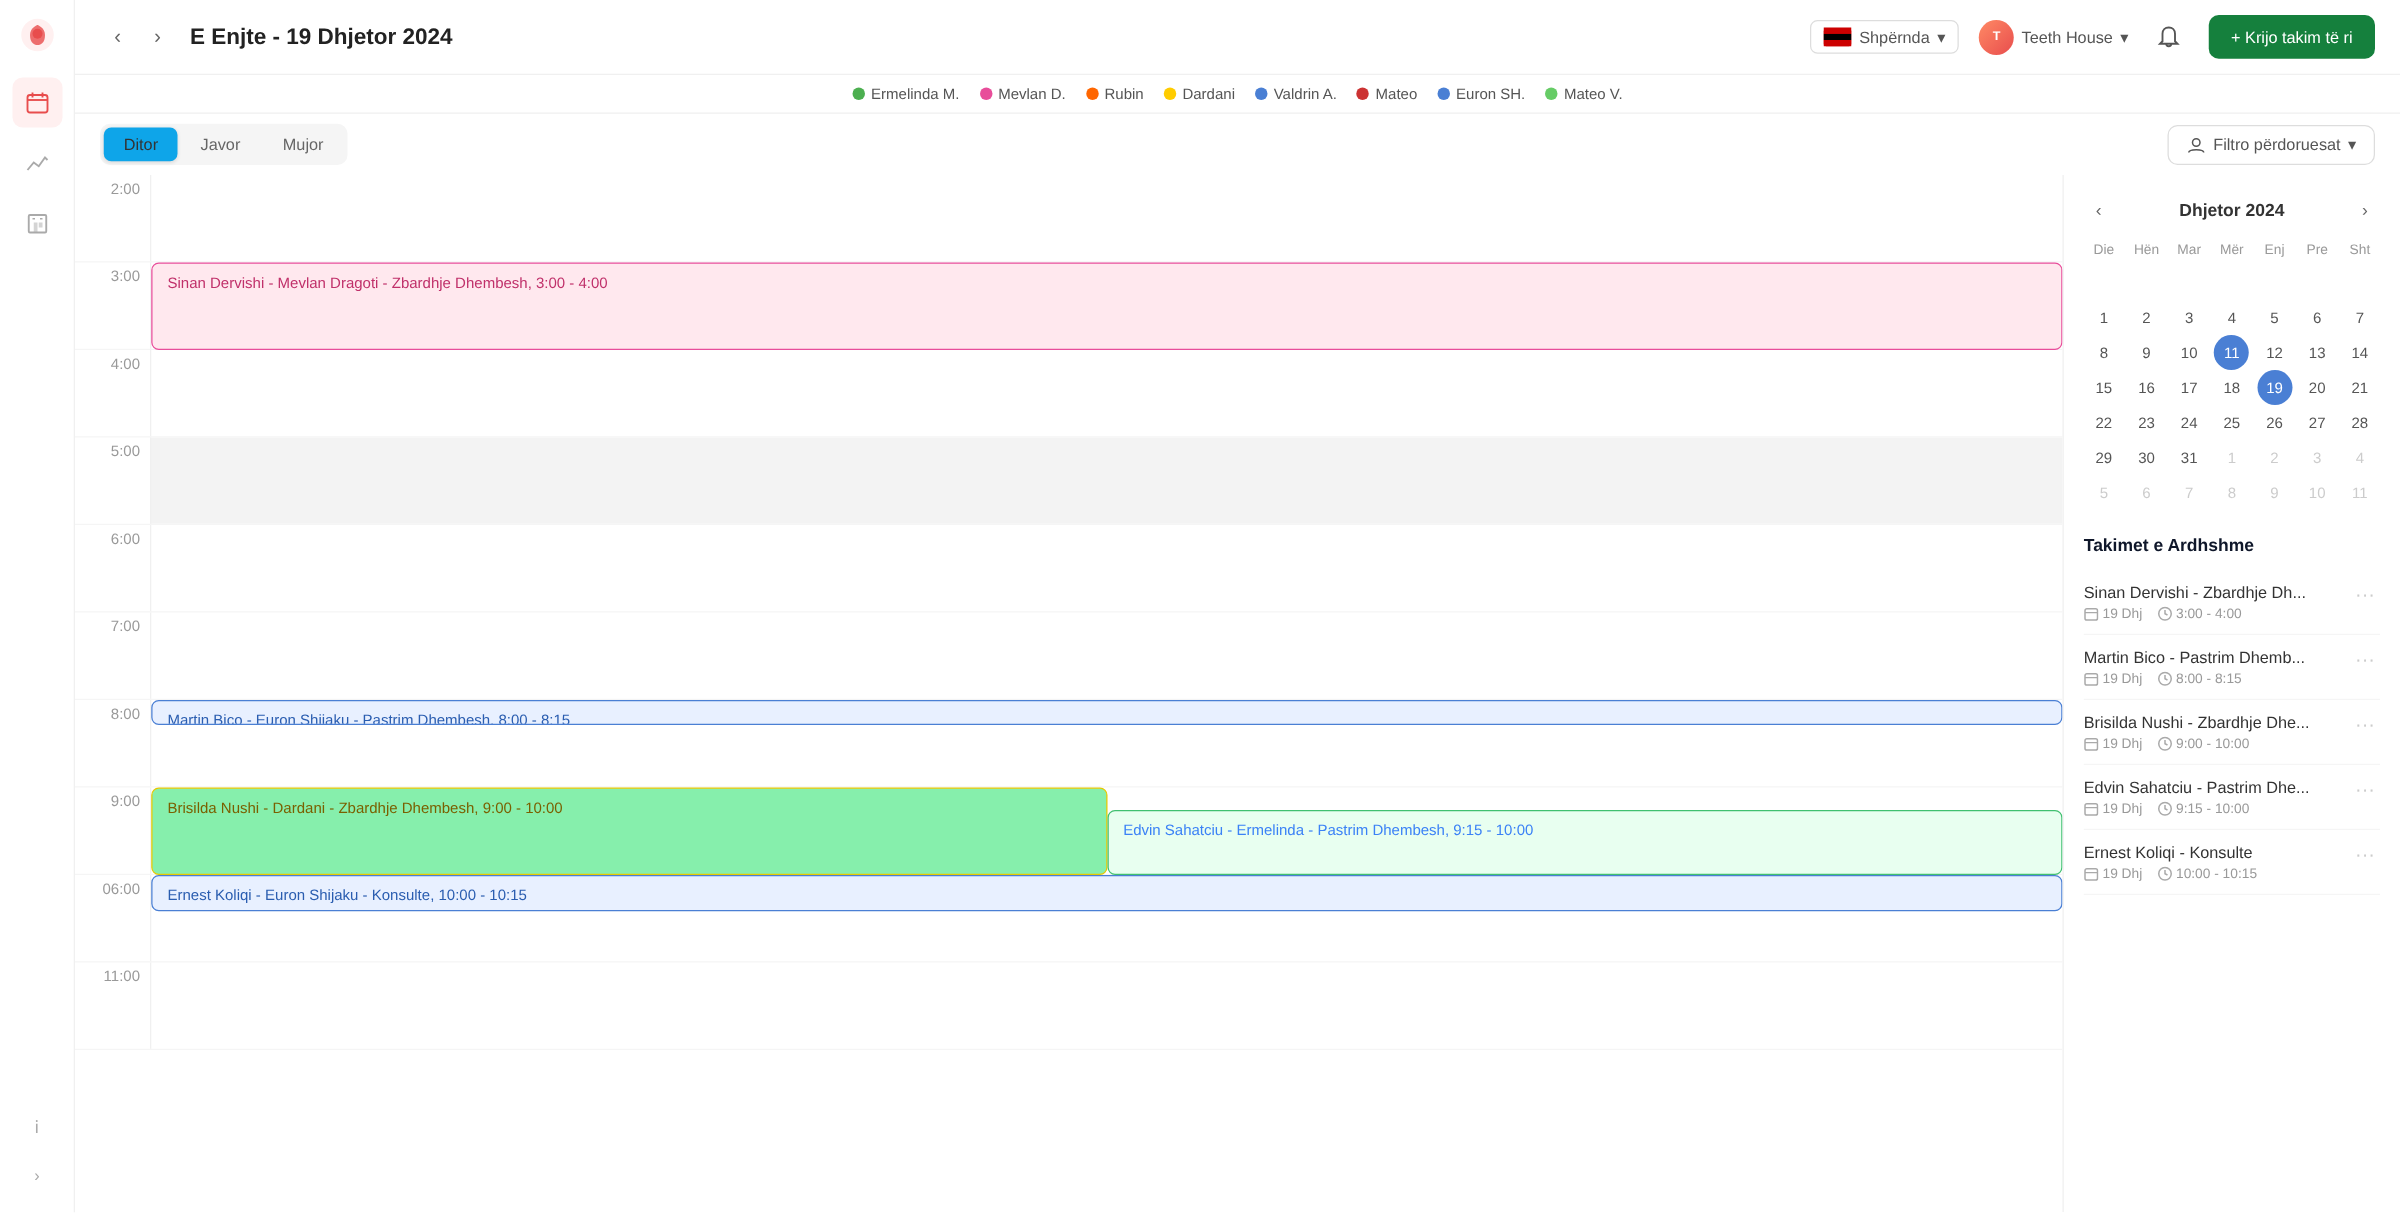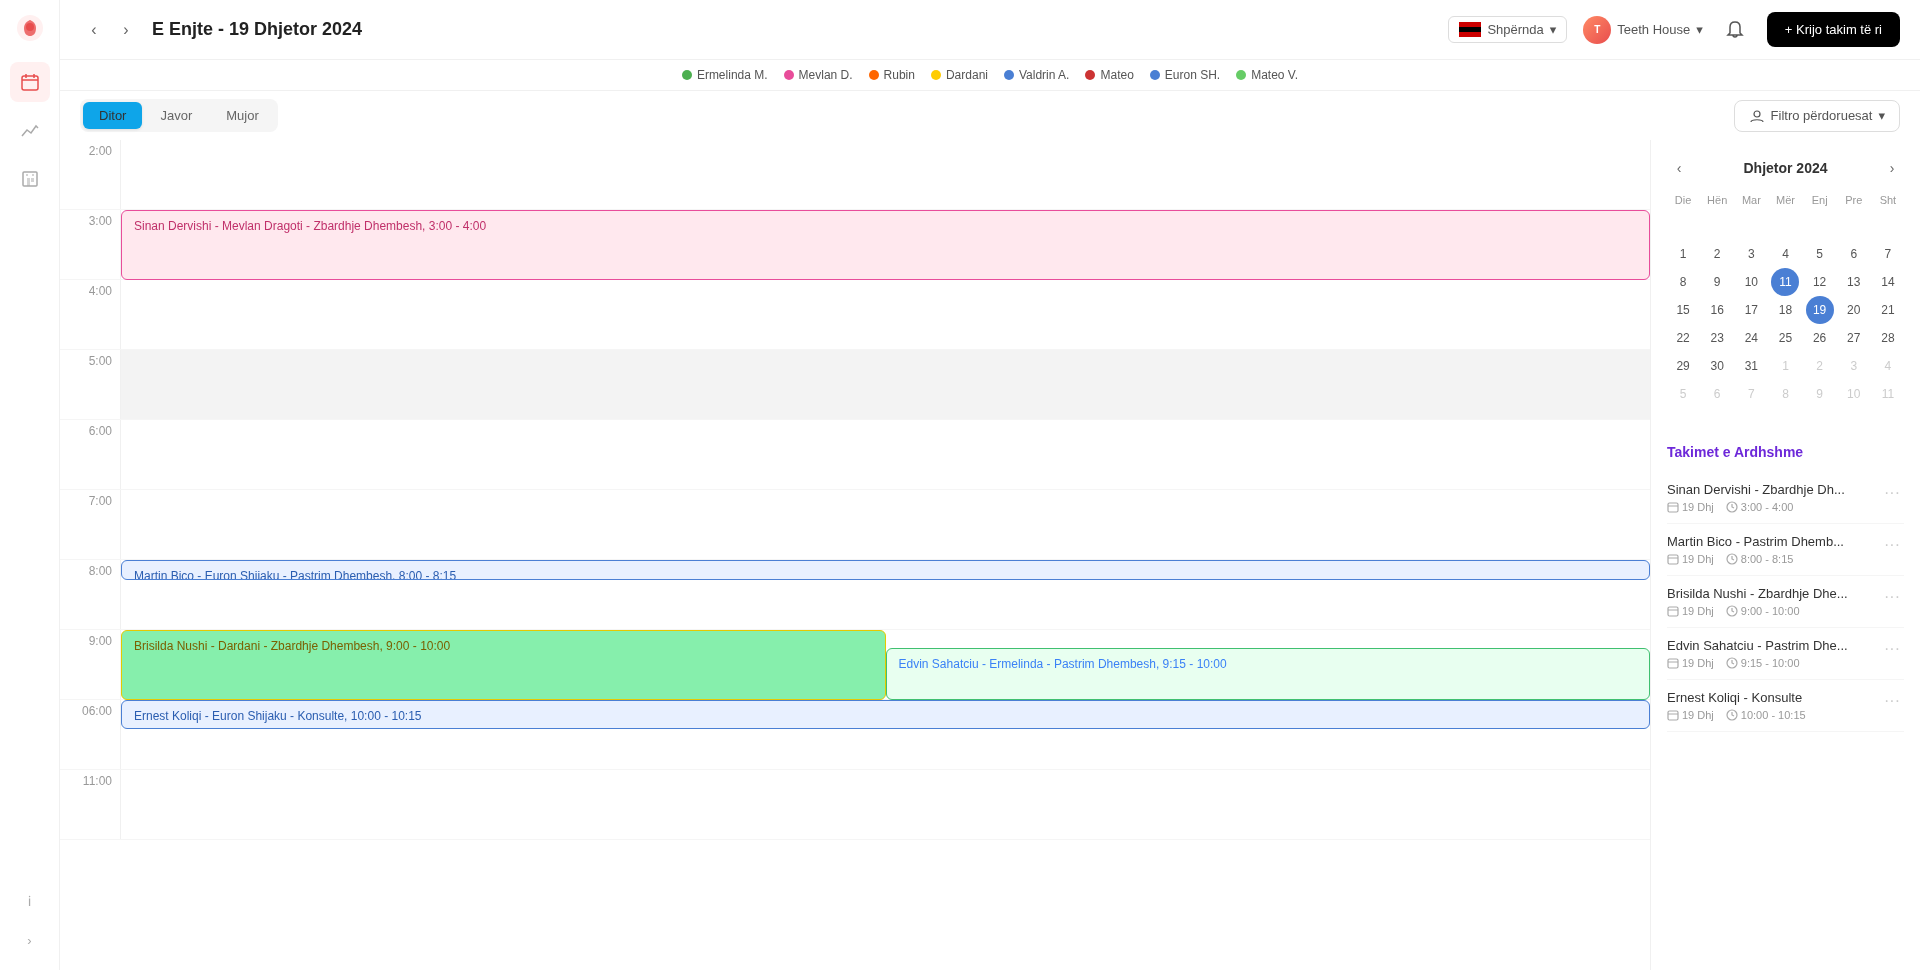--- a/index.html
+++ b/index.html
@@ -19,21 +19,21 @@
     
     .topbar { display: flex; align-items: center; justify-content: space-between; padding: 8px 20px; border-bottom: 1px solid #f0f0f0; height: 60px; flex-shrink: 0; }
     .topbar-left { display: flex; align-items: center; gap: 12px; }
     .nav-arrows { display: flex; gap: 4px; }
     .nav-arrow { width: 28px; height: 28px; border: none; background: none; cursor: pointer; color: #666; font-size: 16px; display: flex; align-items: center; justify-content: center; border-radius: 4px; }
     .page-title { font-size: 18px; font-weight: 600; color: #222; }
     .topbar-right { display: flex; align-items: center; gap: 16px; }
     .topbar-lang { display: flex; align-items: center; gap: 6px; color: #555; cursor: pointer; font-size: 13px; border: 1px solid #ddd; padding: 5px 10px; border-radius: 6px; }
     .topbar-clinic { display: flex; align-items: center; gap: 6px; color: #555; cursor: pointer; font-size: 13px; }
     .topbar-bell { width: 32px; height: 32px; display: flex; align-items: center; justify-content: center; color: #555; cursor: pointer; }
-    .btn-create { background: #000000; color: #fff; border: none; padding: 10px 18px; border-radius: 8px; cursor: pointer; font-size: 13px; font-weight: 500; display: flex; align-items: center; gap: 6px; }
+    .btn-create { background: #15803d; color: #fff; border: none; padding: 10px 18px; border-radius: 8px; cursor: pointer; font-size: 13px; font-weight: 500; display: flex; align-items: center; gap: 6px; }
 
     
     .legend-bar { display: flex; align-items: center; justify-content: center; gap: 16px; padding: 8px 20px; border-bottom: 1px solid #f0f0f0; flex-shrink: 0; flex-wrap: wrap; }
     .legend-item { display: flex; align-items: center; gap: 5px; font-size: 12px; color: #555; }
     .legend-dot { width: 10px; height: 10px; border-radius: 50%; flex-shrink: 0; }
 
     
     .view-controls { display: flex; align-items: center; justify-content: space-between; padding: 8px 20px; flex-shrink: 0; }
     .view-tabs { display: flex; gap: 2px; background: #f5f5f5; border-radius: 8px; padding: 3px; }
     .view-tab { padding: 6px 16px; border: none; background: none; cursor: pointer; border-radius: 6px; font-size: 13px; color: #666; }
@@ -65,21 +65,21 @@
     .mini-cal-grid { width: 100%; }
     .mini-cal-days { display: grid; grid-template-columns: repeat(7, 1fr); gap: 2px; margin-bottom: 4px; }
     .mini-cal-day-name { text-align: center; font-size: 11px; color: #999; padding: 2px; font-weight: 500; }
     .mini-cal-dates { display: grid; grid-template-columns: repeat(7, 1fr); gap: 2px; }
     .mini-cal-date { text-align: center; font-size: 12px; color: #555; padding: 4px 2px; cursor: pointer; border-radius: 50%; width: 28px; height: 28px; display: flex; align-items: center; justify-content: center; margin: 0 auto; }
     .mini-cal-date.today { background: #4a7fd4; color: #fff; border-radius: 50%; }
     .mini-cal-date.highlighted { background: #4a7fd4; color: #fff; border-radius: 50%; }
     .mini-cal-date.other-month { color: #ccc; }
 
     .upcoming-section { flex: 1; }
-    .upcoming-title { font-size: 14px; font-weight: 600; color: #6d28d9; margin-bottom: 12px; margin-top: 16px; }
+    .upcoming-title { font-size: 14px; font-weight: 600; color: #0f172a; margin-bottom: 12px; }
     .upcoming-item { padding: 10px 0; border-bottom: 1px solid #f5f5f5; display: flex; align-items: flex-start; justify-content: center; }
     .upcoming-item-left { flex: 1; }
     .upcoming-item-name { font-size: 13px; font-weight: 500; color: #333; margin-bottom: 4px; }
     .upcoming-item-meta { display: flex; align-items: center; gap: 12px; font-size: 11px; color: #999; }
     .upcoming-item-meta span { display: flex; align-items: center; gap: 3px; }
     .upcoming-dots { color: #ccc; cursor: pointer; font-size: 16px; padding: 2px 4px; }
 
     
     .schedule-area::-webkit-scrollbar { width: 6px; }
     .schedule-area::-webkit-scrollbar-track { background: #f9f9f9; }

